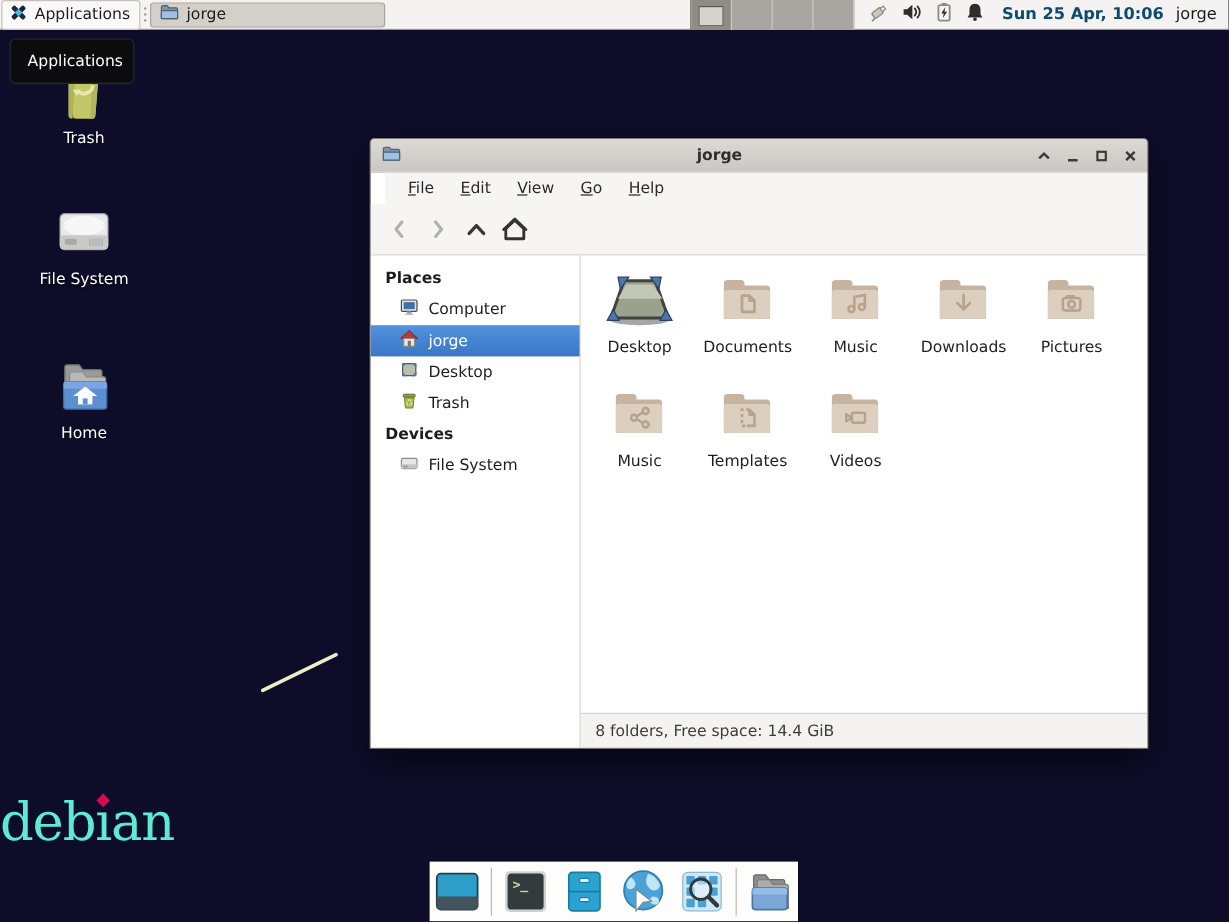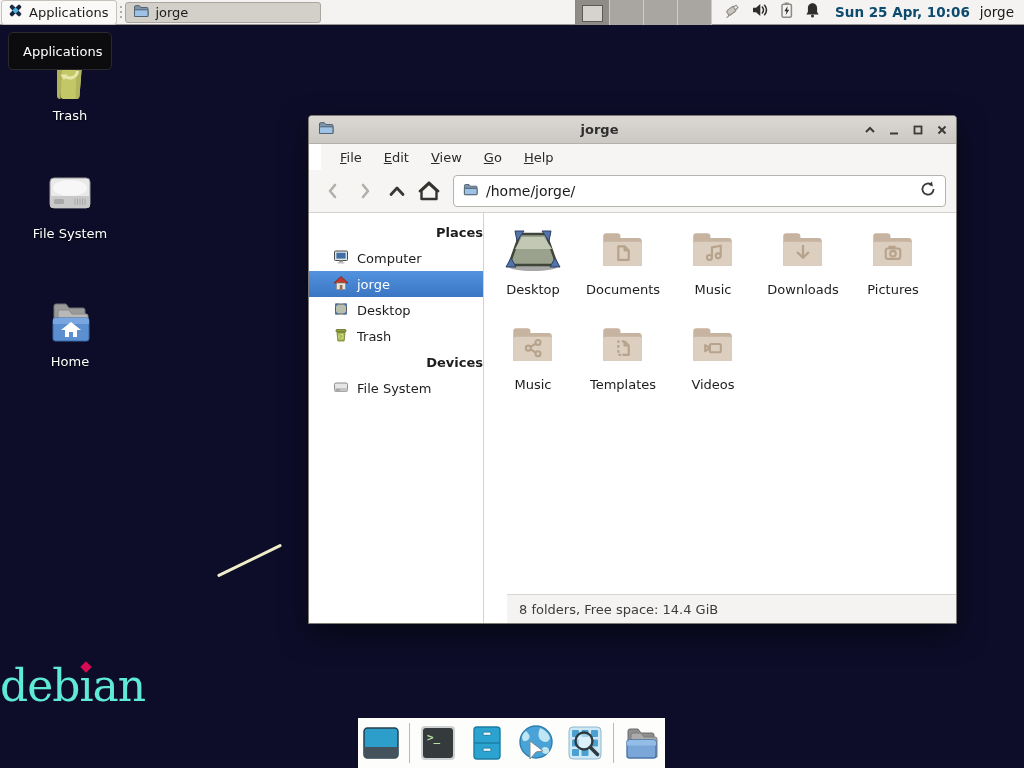--- a/index.html
+++ b/index.html
@@ -59,31 +59,31 @@
   .menu-item::first-letter{text-decoration:underline;}
   .toolbar{height:42px;background:#f6f5f3;display:flex;align-items:center;gap:4px;
     padding:0 10px;border-bottom:1px solid #d5d1cd;}
   .nav-btn{width:28px;height:28px;display:flex;align-items:center;justify-content:center;}
   .pathbar{flex:1;height:30px;background:#fff;border:1px solid #b6b2ae;border-radius:4px;
     display:flex;align-items:center;gap:7px;padding:0 8px;margin-left:6px;}
   .pathbar .path-text{flex:1;font-size:14px;color:#1a1a1a;}
   .win-body{flex:1;display:flex;min-height:0;}
   .sidebar{width:175px;background:#fff;border-right:1px solid #d5d1cd;box-sizing:border-box;
     padding-top:6px;}
-  .side-header{font-size:13px;font-weight:bold;color:#1d1d1d;padding:6px 0 5px 12px;text-align:right;}
+  .side-header{font-size:13px;font-weight:bold;color:#1d1d1d;padding:6px 0 5px 12px;}
   .side-item{display:flex;align-items:center;gap:8px;height:26px;padding-left:24px;
     font-size:13px;color:#1d1d1d;}
   .side-item.selected{background:linear-gradient(#5292de,#3a76c4);color:#fff;padding-left:24px;}
   .main-col{flex:1;display:flex;flex-direction:column;min-width:0;}
   .files{flex:1;background:#fff;padding:12px 0 0 4px;display:flex;flex-wrap:wrap;
     align-content:flex-start;}
   .file-item{width:90px;height:95px;display:flex;flex-direction:column;align-items:center;}
   .file-item .flbl{margin-top:3px;font-size:13px;color:#1d1d1d;}
   .statusbar{height:28px;background:#f4f3f1;border-top:1px solid #d8d4d0;display:flex;
-    align-items:center;padding-left:12px;font-size:13px;color:#3c3c3c;margin-left:23px;}
+    align-items:center;padding-left:12px;font-size:13px;color:#3c3c3c;}
   
   .dock{position:absolute;left:358px;top:718px;width:307px;height:50px;background:#fdfdfc;
     display:flex;align-items:center;justify-content:center;gap:7px;z-index:5;}
   .dock .sep{width:1px;height:40px;background:#bdbab5;}
   .dock-item{width:42px;height:42px;display:flex;align-items:center;justify-content:center;}
 </style>
 </head>
 <body>
 
 <div class="screen">
@@ -272,35 +272,20 @@
         <svg width="22" height="22" viewBox="0 0 22 22">
             <polyline points="5,14.5 11,8 17,14.5" fill="none" stroke="#3a3836" stroke-width="2.8" stroke-linecap="round" stroke-linejoin="round"></polyline>
           </svg>
       </span>
       <span class="nav-btn">
         <svg width="24" height="24" viewBox="0 0 24 24">
           <path d="M4.5 11.5 L12 4.5 L19.5 11.5 V20 H4.5 z" fill="none" stroke="#35332f" stroke-width="2.4" stroke-linejoin="round"></path>
           <path d="M2.8 12.2 L12 3.6 L21.2 12.2" fill="none" stroke="#35332f" stroke-width="2.4" stroke-linecap="round" stroke-linejoin="round"></path>
         </svg>
       </span>
-      <div class="pathbar">
-        <span>
-          <svg width="17" height="15" viewBox="0 0 16 16">
-            <path d="M1.5 13.5 V4 q0-1.3 1.3-1.3 h3.6 l1.4 1.8 h6 q1.2 0 1.2 1.2 V13.5 z" fill="#7d95ad" stroke="#50616f" stroke-width="1"></path>
-            <rect x="1.5" y="6.8" width="13.5" height="6.7" rx="1" fill="#9ec2e6" stroke="#50616f" stroke-width="1"></rect>
-          </svg>
-        </span>
-        <span class="path-text">/home/jorge/</span>
-        <span>
-          <svg width="18" height="18" viewBox="0 0 20 20">
-            <path d="M16.2 10 a6.2 6.2 0 1 1-1.9-4.4" fill="none" stroke="#3a3836" stroke-width="2"></path>
-            <polygon points="14.5,1.8 15.3,7.2 10.4,5.4" fill="#3a3836"></polygon>
-          </svg>
-        </span>
-      </div>
     </div>
 
     <div class="win-body">
       <div class="sidebar">
         <div class="side-header">Places</div>
 
         <div class="side-item">
           <span>
             <svg width="16" height="16" viewBox="0 0 16 16">
               <rect x="1.5" y="2" width="13" height="9.5" rx="1" fill="#dfe3e6" stroke="#4a4a4a"></rect>

